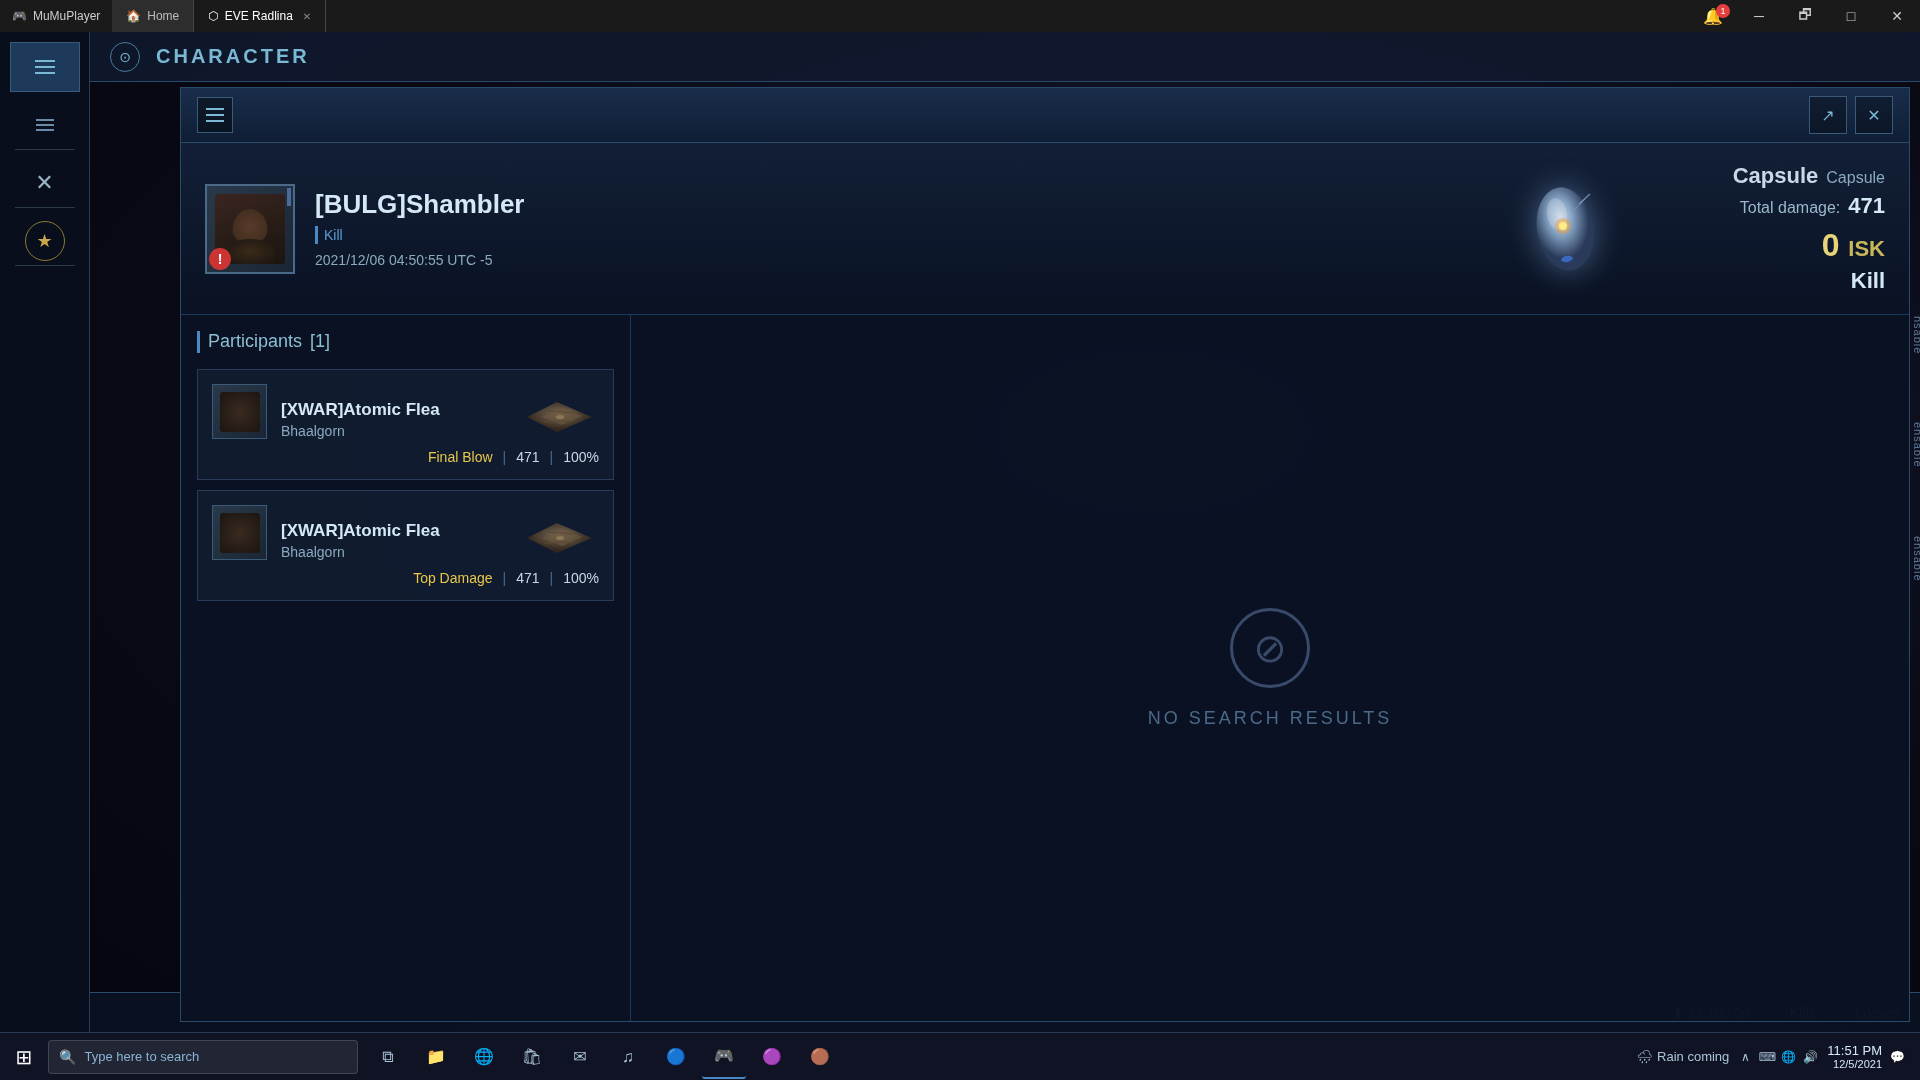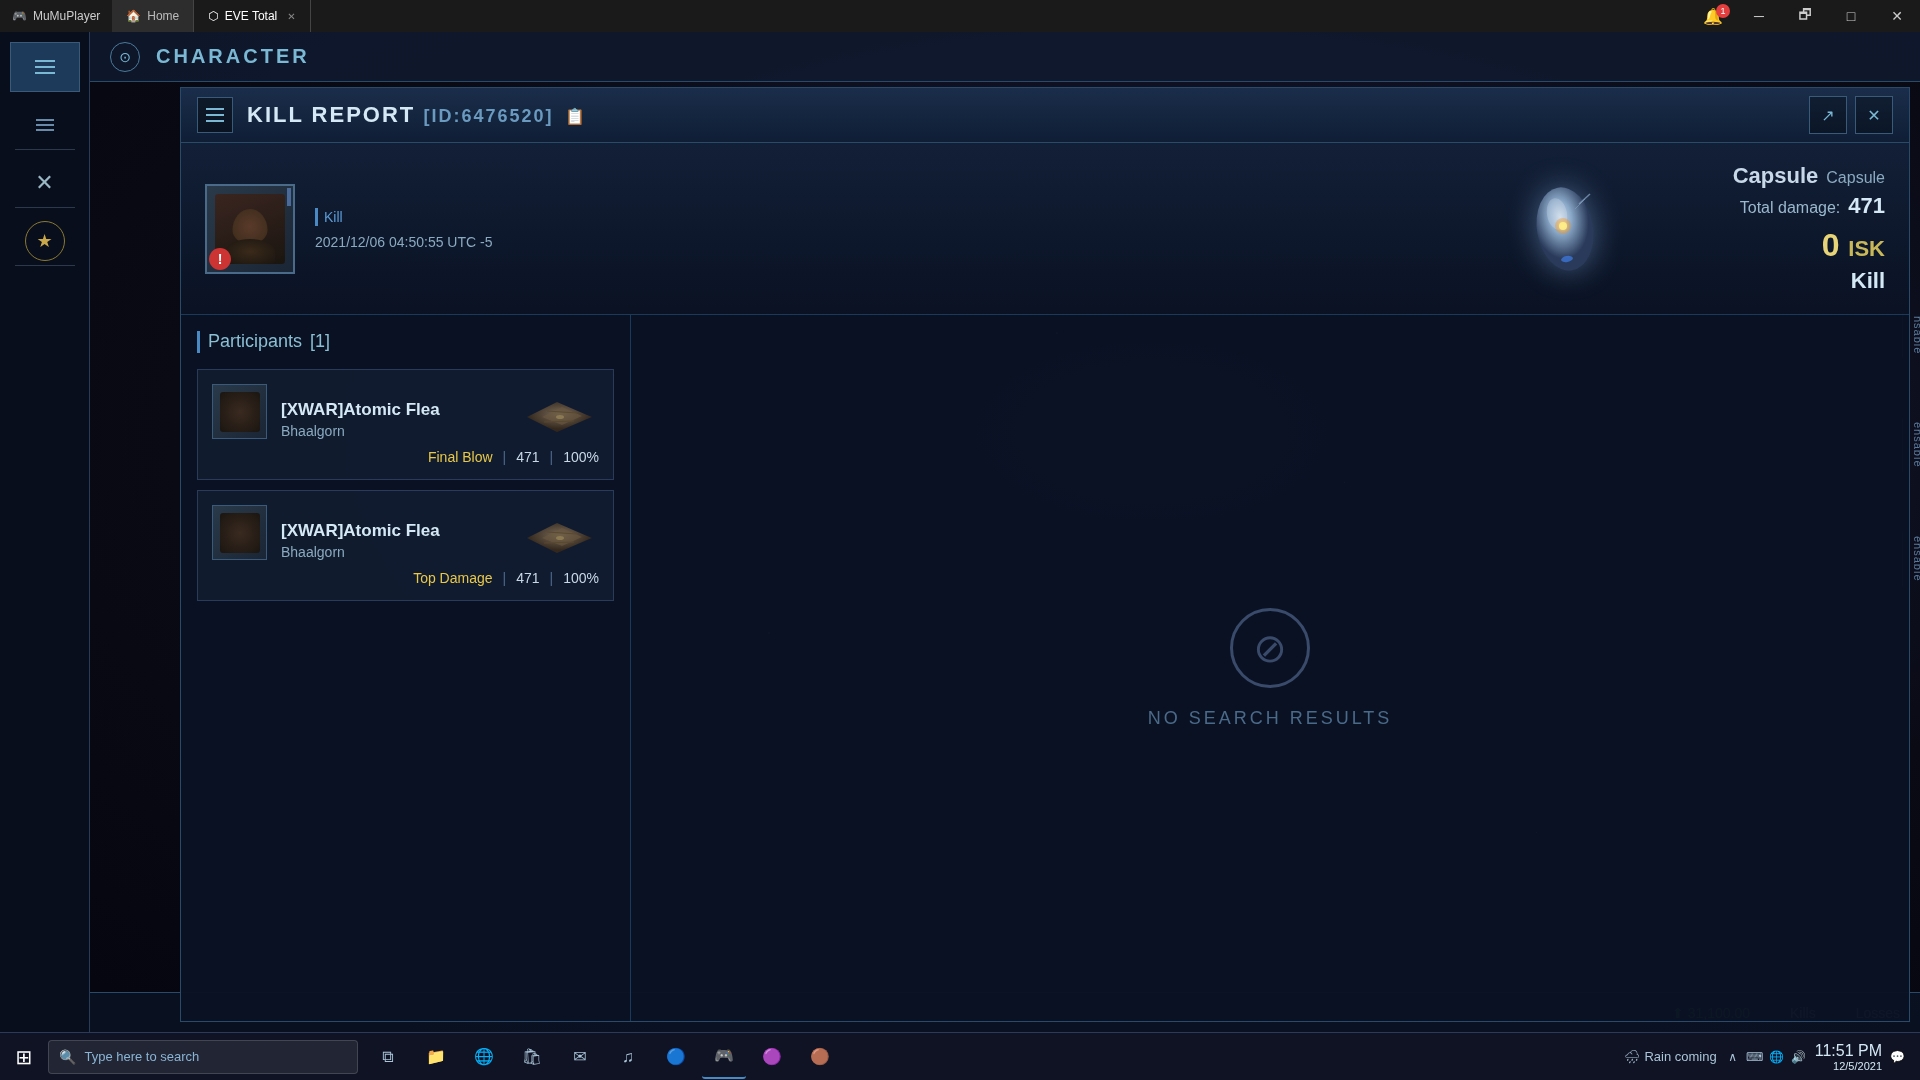--- a/index.html
+++ b/index.html
@@ -650,21 +650,21 @@
       display: flex;
       align-items: center;
       gap: 6px;
       padding-right: 12px;
     }
     .taskbar-time-block {
       text-align: right;
     }
     .taskbar-time {
       color: #d4e8f5;
-      font-size: 16px;
+      font-size: 13px;
     }
     .taskbar-date {
       color: #d4e8f5;
       font-size: 11px;
     }
     .weather-block {
       display: flex;
       align-items: center;
       gap: 4px;
       color: #aac4d8;
@@ -700,21 +700,21 @@
     <span>🎮</span>
     <span>MuMuPlayer</span>
   </div>
   <div class="tab-bar">
     <div class="tab">
       <span>🏠</span>
       <span>Home</span>
     </div>
     <div class="tab active">
       <span>⬡</span>
-      <span>EVE Total</span>
+      <span>EVE Radlina</span>
       <span class="tab-close">✕</span>
     </div>
   </div>
   <div class="title-bar-controls">
     <div style="position:relative; width:46px; height:32px; display:flex; align-items:center; justify-content:center;">
       <span style="color:#ccc; font-size:16px;">🔔</span>
       <span class="notification-badge">1</span>
     </div>
     <div class="title-bar-btn">─</div>
     <div class="title-bar-btn">🗗</div>
@@ -761,42 +761,38 @@
   </div>
 
   <div class="kill-report-panel">
 
     <div class="panel-header">
       <div class="panel-menu-btn">
         <div class="hamburger-line"></div>
         <div class="hamburger-line"></div>
         <div class="hamburger-line"></div>
       </div>
-      <span class="panel-title">
-        <span>KILL REPORT</span>
-        <span class="panel-title-id">[ID:6476520]</span>
-        <span style="color:#6a9abf;font-size:16px;margin-left:4px;">📋</span>
-      </span>
       <div class="panel-controls">
         <div class="panel-ctrl-btn">↗</div>
         <div class="panel-ctrl-btn">✕</div>
       </div>
     </div>
 
     <div class="kill-report-content">
 
       <div class="victim-section">
         <div class="victim-avatar">
           <div class="avatar-face"></div>
           <div class="danger-badge">!</div>
           <div class="kill-indicator">
             <div class="kill-bar"></div>
           </div>
         </div>
         <div class="victim-info">
+          <div class="victim-name">[BULG]Shambler</div>
           <div class="kill-label">
             <div class="kill-mark"></div>
             <span class="kill-text">Kill</span>
           </div>
           <div class="kill-datetime">2021/12/06 04:50:55 UTC -5</div>
         </div>
 
         <div class="ship-image">
           <svg class="capsule-svg" width="160" height="110" viewBox="0 0 160 110">
             <defs>

